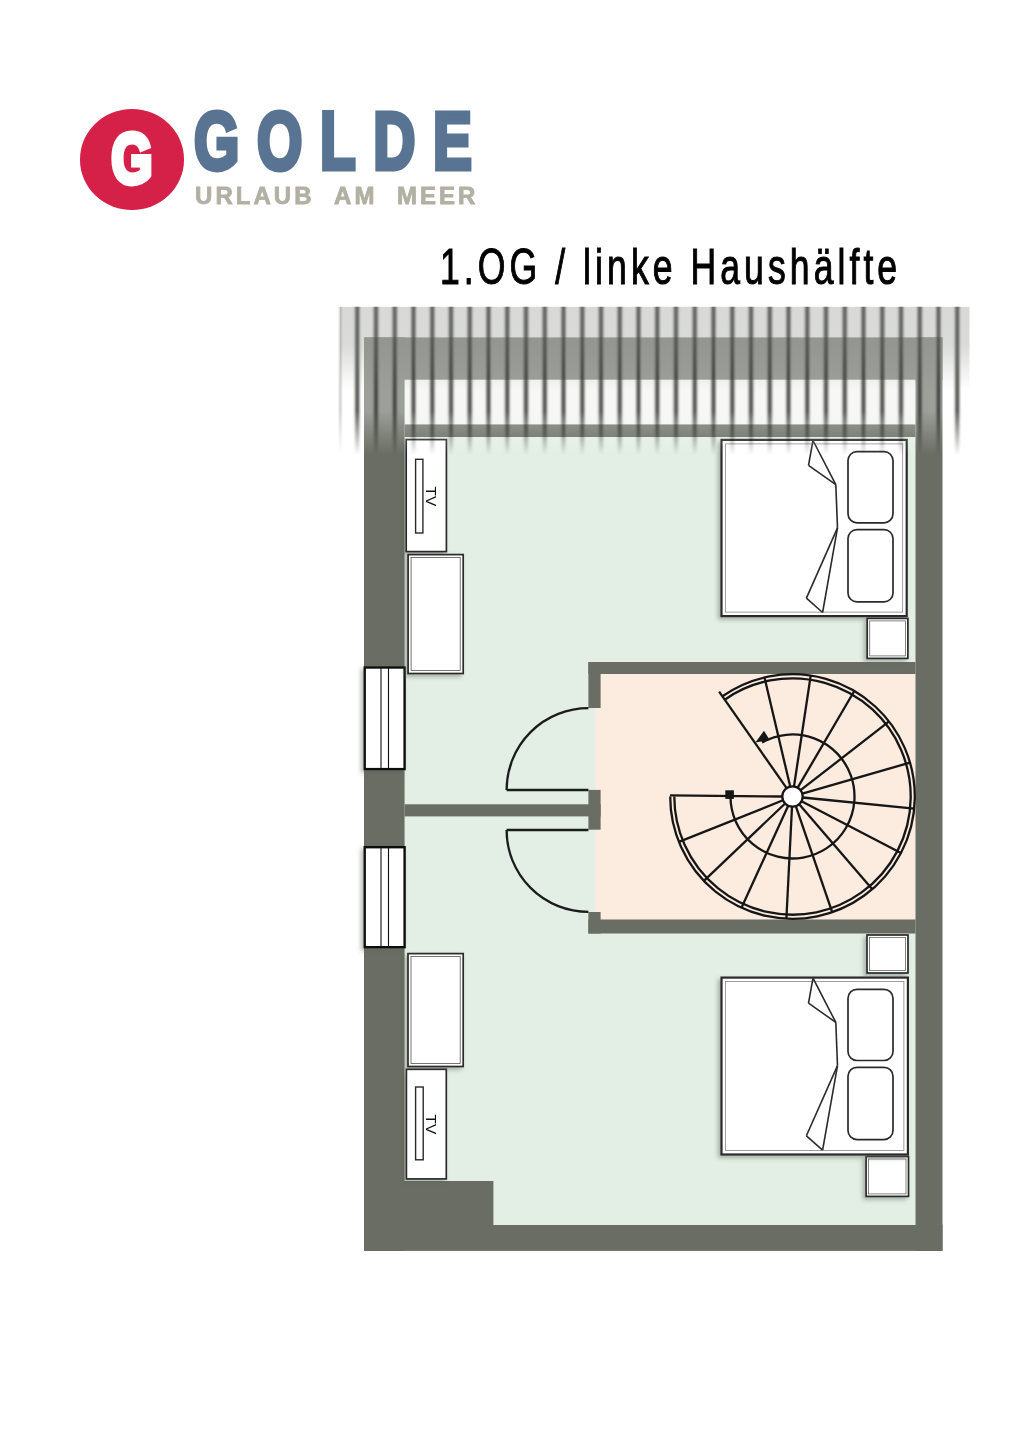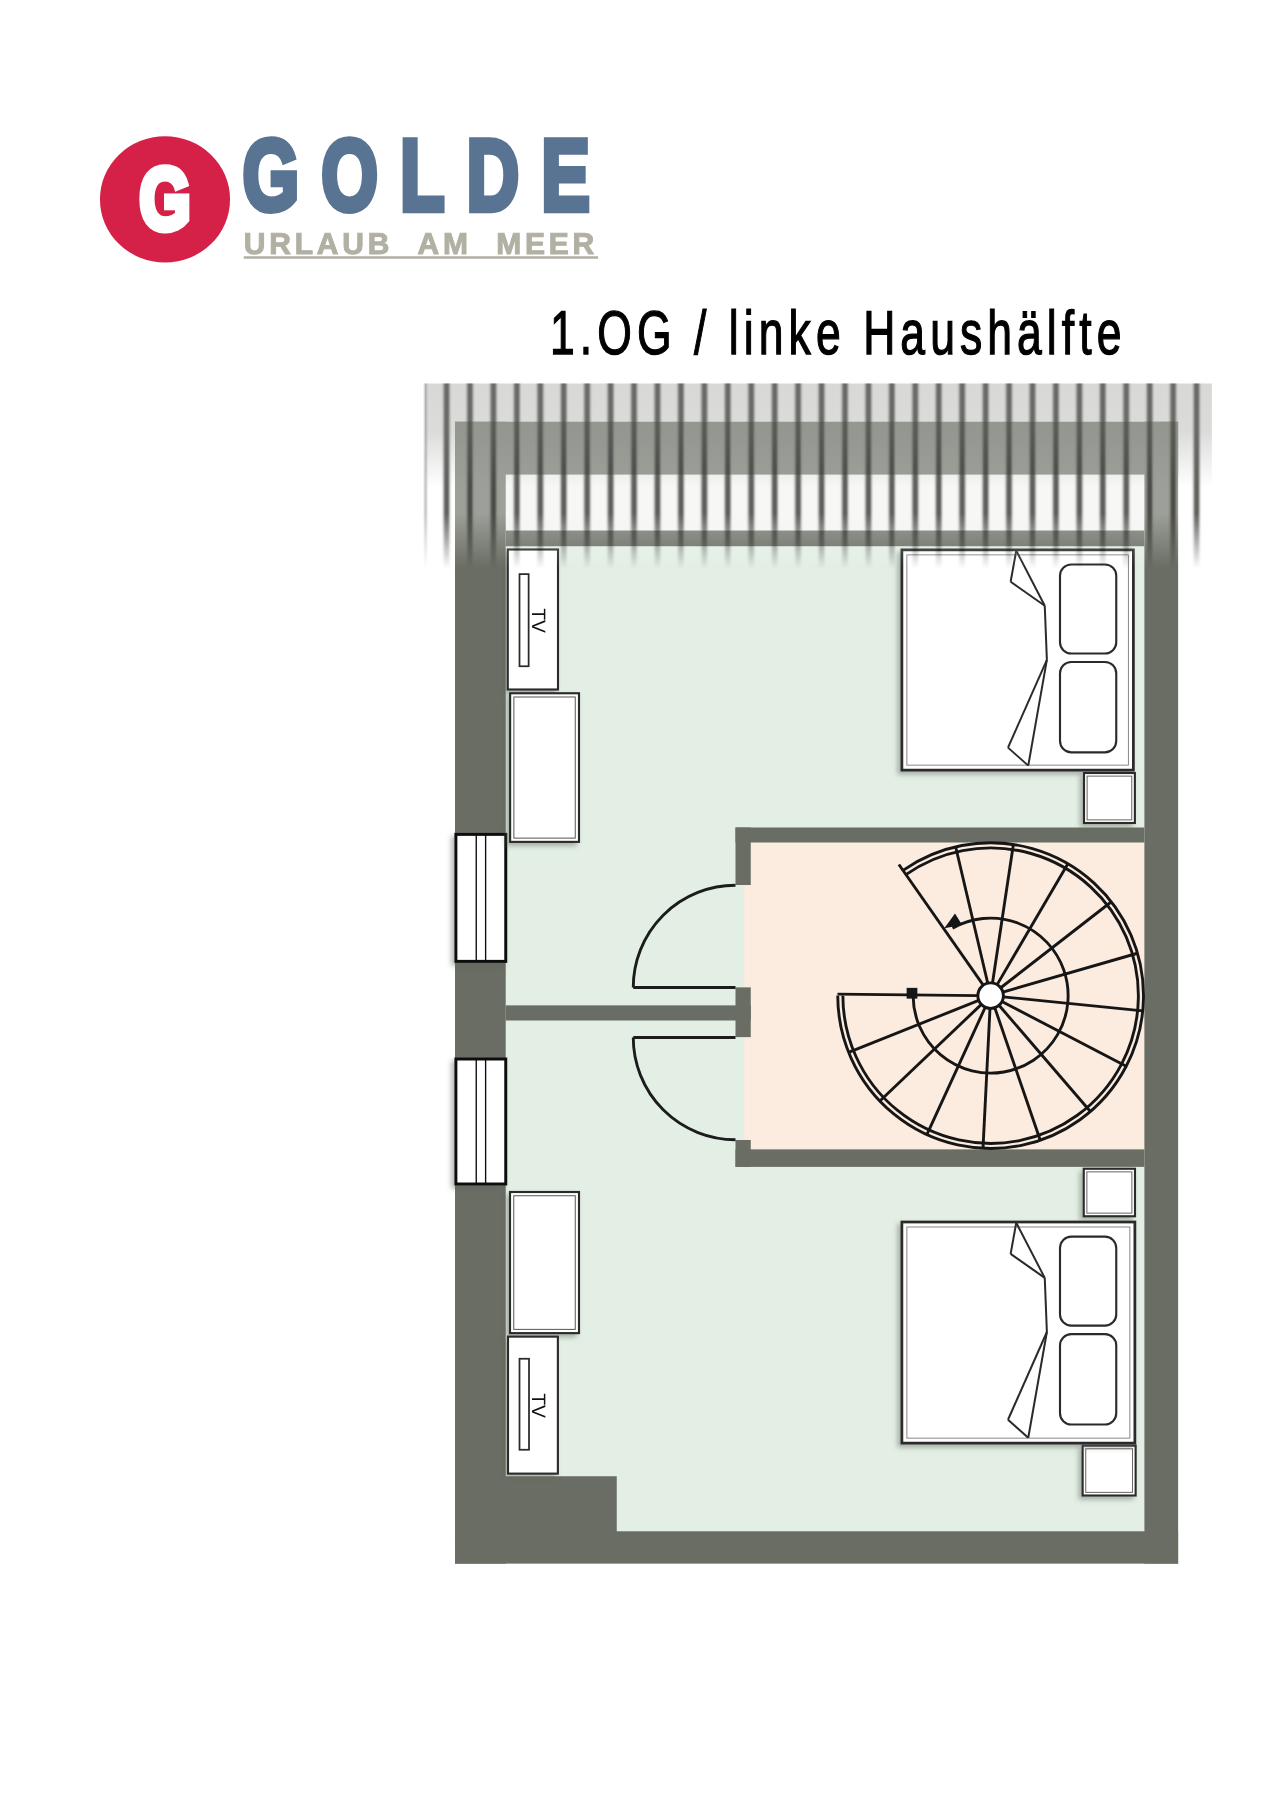--- a/index.html
+++ b/index.html
@@ -7,21 +7,21 @@
   .abs{position:absolute;}
 </style>
 </head>
 <body>
 
   <div class="abs" style="left:79.5px;top:108.5px;width:104.5px;height:101px;border-radius:50%;background:#d52147;"></div>
   <div class="abs" style="left:0;top:0;width:0;height:0;">
     <div class="abs" style="left:132px;top:159px;transform:translate(-50%,-50%) scaleX(0.75);color:#ffffff;font-weight:bold;font-size:70px;-webkit-text-stroke:6px #ffffff;line-height:1;">G</div>
   </div>
   <div class="abs" style="left:194px;top:101.4px;transform-origin:0 0;transform:scaleX(0.72);font-weight:bold;font-size:81px;line-height:1;color:#597493;-webkit-text-stroke:5px #597493;letter-spacing:24.5px;white-space:nowrap;">GOLDE</div>
-  <div class="abs" style="left:195px;top:183.8px;font-weight:bold;font-size:24px;line-height:1;color:#b2b0a3;-webkit-text-stroke:0.8px #b2b0a3;letter-spacing:3.05px;white-space:nowrap;text-decoration:underline;">URLAUB&nbsp;&nbsp;AM&nbsp;&nbsp;MEER</div>
+  <div class="abs" style="left:195px;top:183.8px;font-weight:bold;font-size:24px;line-height:1;color:#b2b0a3;-webkit-text-stroke:0.8px #b2b0a3;letter-spacing:3.05px;white-space:nowrap;">URLAUB&nbsp;&nbsp;AM&nbsp;&nbsp;MEER</div>
 
   <div class="abs" style="left:440px;top:241.7px;font-size:49.4px;line-height:1;color:#000;-webkit-text-stroke:1.05px #000;letter-spacing:5.65px;white-space:nowrap;transform-origin:0 0;transform:scaleX(0.72);">1.OG / linke Haushälfte</div>
 
   <svg class="abs" style="left:0;top:0;" width="1018" height="1440" viewBox="0 0 1018 1440">
     <defs>
       <pattern id="stripes" x="341" y="0" width="18.75" height="160" patternUnits="userSpaceOnUse">
         <rect x="0" y="0" width="18.75" height="160" fill="rgba(255,255,255,0.35)"></rect>
         <rect x="13.75" y="0" width="5.0" height="160" fill="rgba(50,54,46,0.78)"></rect>
       </pattern>
       <linearGradient id="veilg" x1="0" y1="306.8" x2="0" y2="390" gradientUnits="userSpaceOnUse">

